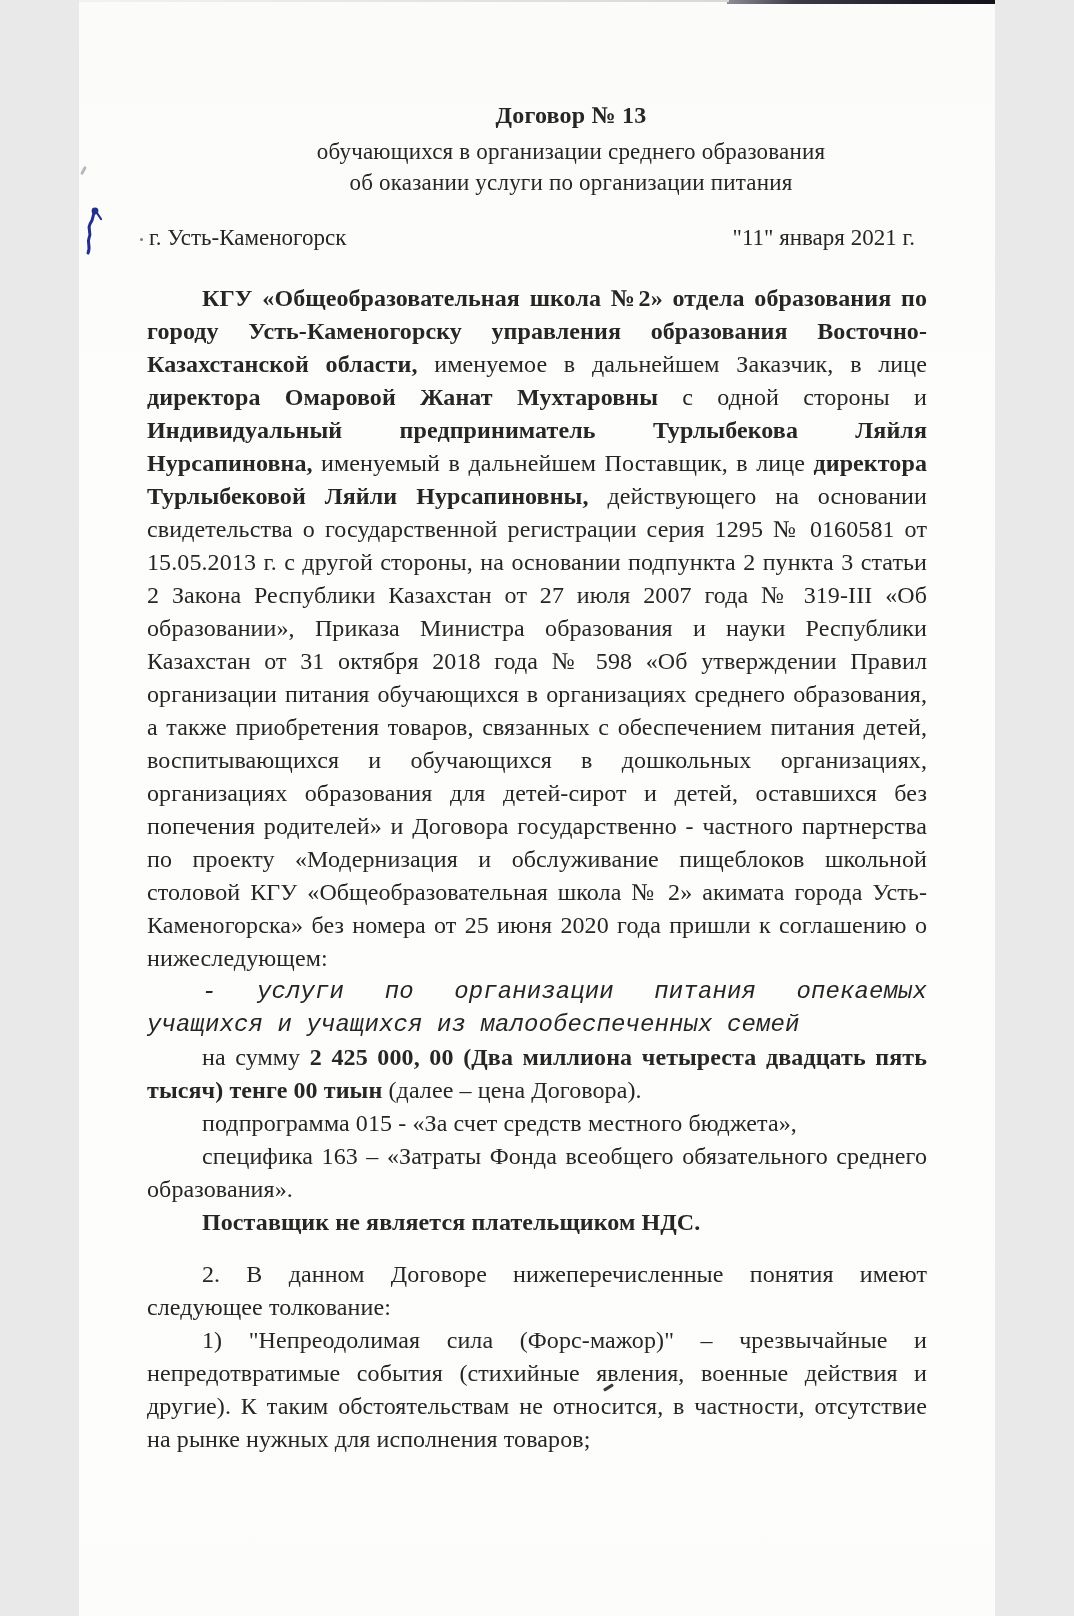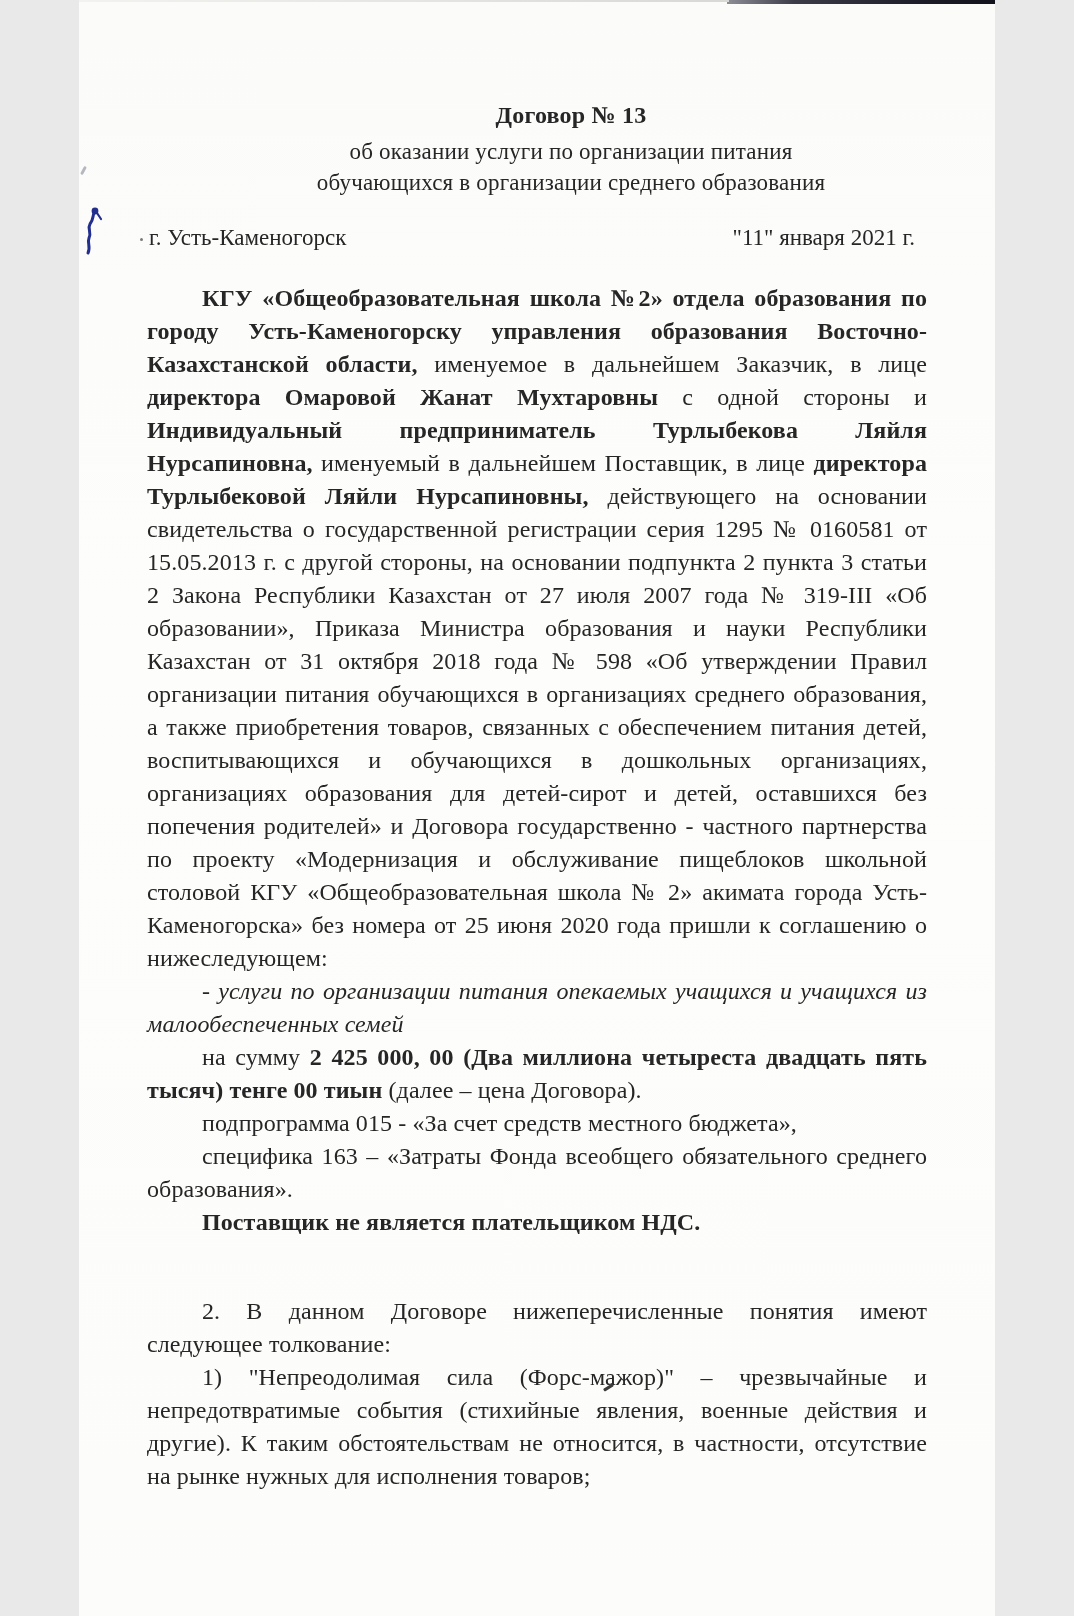--- a/index.html
+++ b/index.html
@@ -109,45 +109,45 @@
     letter-spacing: 0.1px;
   }
   .para {
     margin: 0;
     text-indent: 55px;
   }
   .sp-before {
     margin-top: 33px;
   }
   .sp-before-lg {
-    margin-top: 56px;
+    margin-top: 19px;
   }
   .b { font-weight: bold; }
-  .i { font-style: italic; }
+  .i { font-style: italic; font-family: Liberation Mono, monospace; }
 </style>
 </head>
 <body>
 
 <div class="page">
 
   <div class="scan-top-line"></div>
   <div class="scan-top-line-faint"></div>
   <svg class="ink-scribble" viewBox="0 0 30 54">
     <circle cx="16" cy="5" r="3.4" fill="#232f8c"></circle>
     <path d="M16 4 C13 10 15 13 11 18 C8 23 13 26 10 32 C8 37 12 41 9 47" stroke="#232f8c" stroke-width="3" fill="none" stroke-linecap="round"></path>
     <path d="M16 4 L22 13" stroke="#232f8c" stroke-width="2.2" fill="none" stroke-linecap="round"></path>
   </svg>
   <div class="speck-gray"></div>
   <div class="speck-dot"></div>
   <div class="pen-tick"></div>
 
   <header class="doc-header">
     <div class="doc-title">Договор № 13</div>
+    <div class="doc-subtitle">обучающихся в организации среднего образования</div>
     <div class="doc-subtitle">об оказании услуги по организации питания</div>
-    <div class="doc-subtitle">обучающихся в организации среднего образования</div>
   </header>
 
   <div class="meta-row">
     <span>г. Усть-Каменогорск</span>
     <span>"11" января 2021 г.</span>
   </div>
 
   <main class="doc-body">
 
     <p class="para"><span class="b">КГУ «Общеобразовательная школа №2» отдела образования по городу Усть-Каменогорску управления образования Восточно-Казахстанской области,</span><span> именуемое в дальнейшем Заказчик, в лице </span><span class="b">директора Омаровой Жанат Мухтаровны</span><span> с одной стороны и </span><span class="b">Индивидуальный предприниматель Турлыбекова Ляйля Нурсапиновна,</span><span> именуемый в дальнейшем Поставщик, в лице </span><span class="b">директора Турлыбековой Ляйли Нурсапиновны,</span><span> действующего на основании свидетельства о государственной регистрации серия 1295 № 0160581 от 15.05.2013 г. с другой стороны, на основании подпункта 2 пункта 3 статьи 2 Закона Республики Казахстан от 27 июля 2007 года № 319-III «Об образовании», Приказа Министра образования и науки Республики Казахстан от 31 октября 2018 года № 598 «Об утверждении Правил организации питания обучающихся в организациях среднего образования, а также приобретения товаров, связанных с обеспечением питания детей, воспитывающихся и обучающихся в дошкольных организациях, организациях образования для детей-сирот и детей, оставшихся без попечения родителей» и Договора государственно - частного партнерства по проекту «Модернизация и обслуживание пищеблоков школьной столовой КГУ «Общеобразовательная школа № 2» акимата города Усть-Каменогорска» без номера от 25 июня 2020 года пришли к соглашению о нижеследующем:</span></p>

